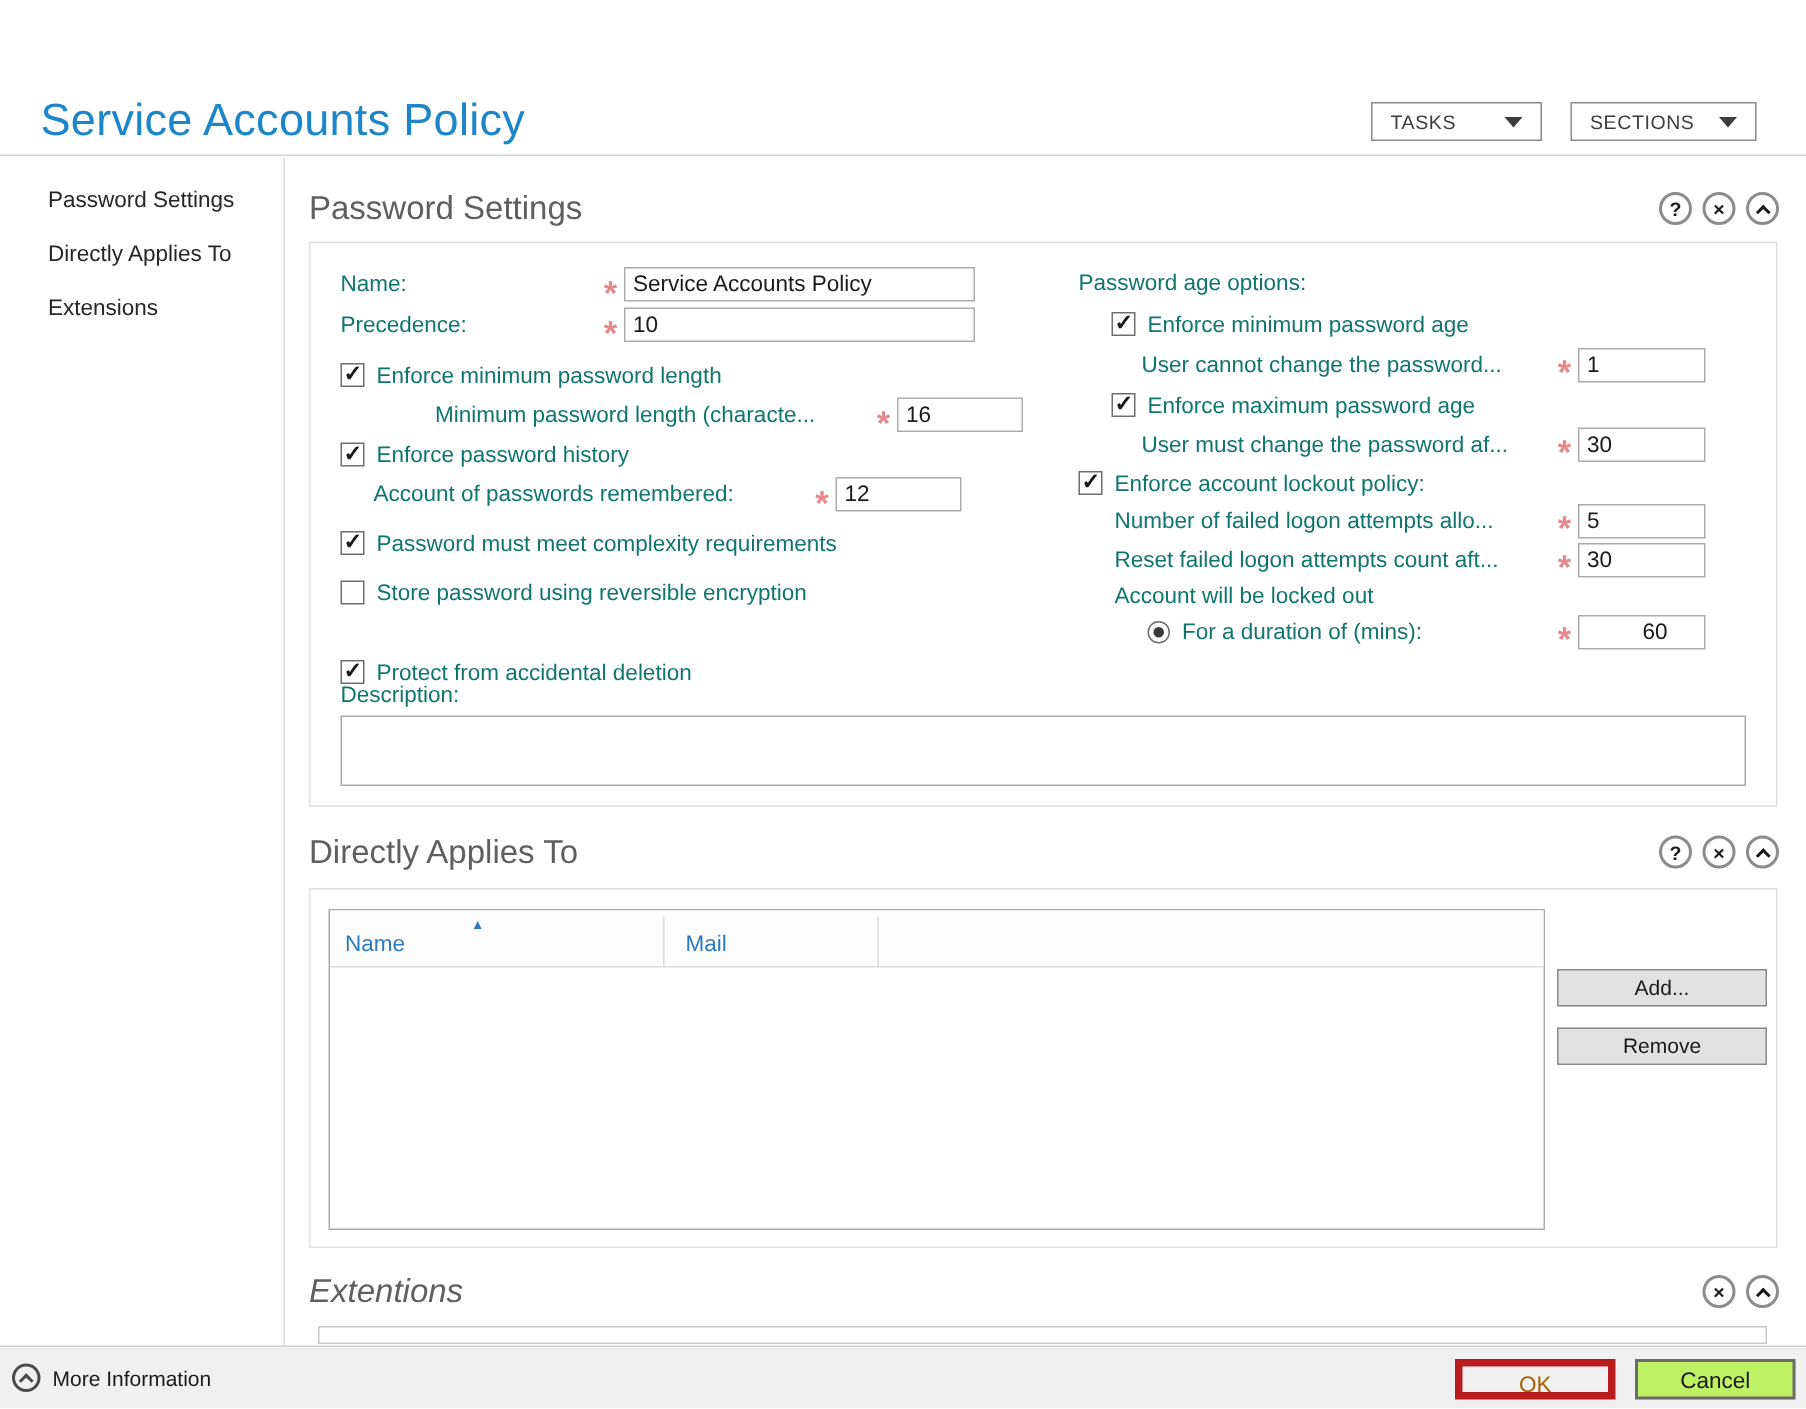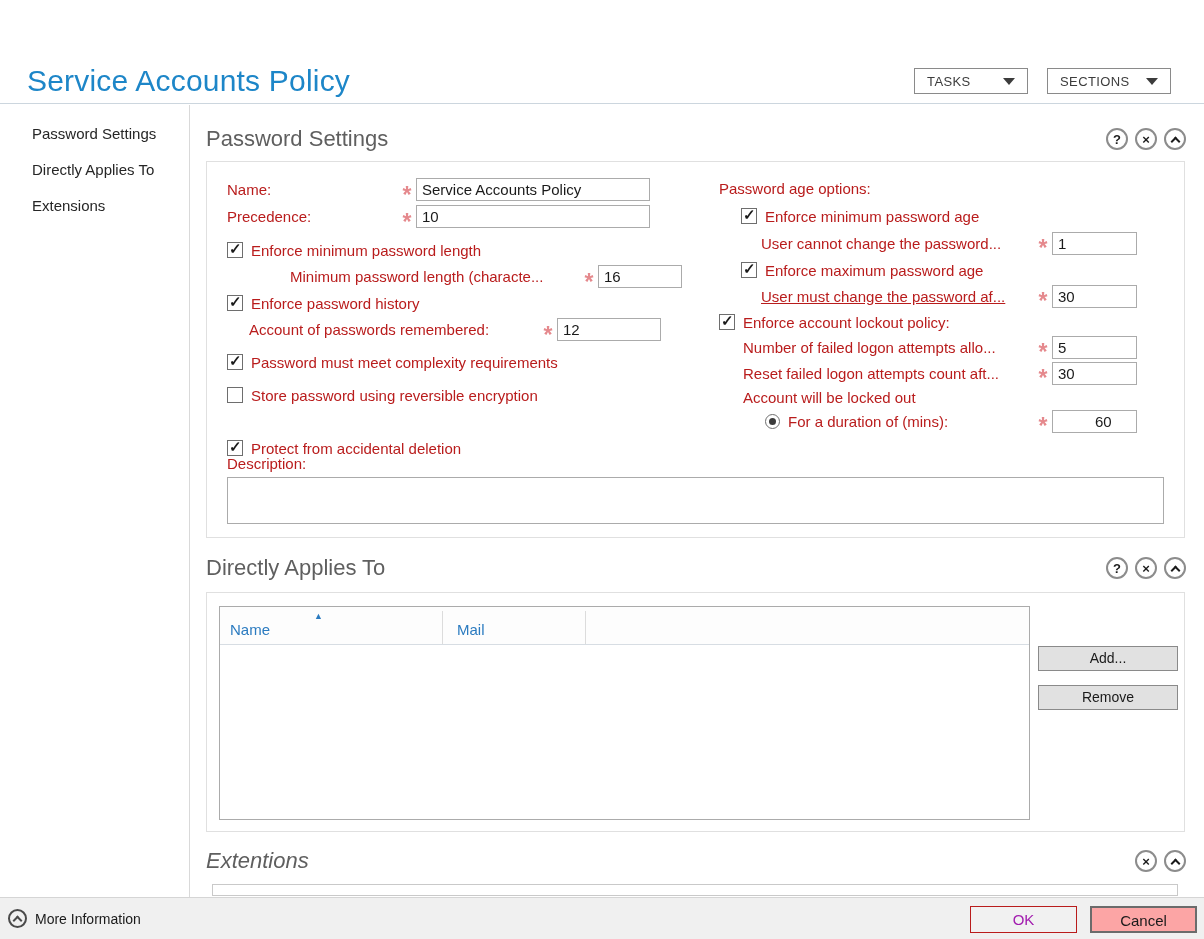--- a/index.html
+++ b/index.html
@@ -27,21 +27,21 @@
   .sidebar li { font-size:15px; color:#262626; margin-bottom:19px; cursor:pointer; white-space:nowrap; }
   
   .sec-title { position:absolute; font-size:22px; font-weight:400; color:#5f5f5f; white-space:nowrap; }
   .sec-icons { position:absolute; display:flex; gap:7px; }
   .circle-btn { width:22px; height:22px; border:2px solid #8c8c8c; border-radius:50%; background:#fff;
     display:flex; align-items:center; justify-content:center; font-size:13px; font-weight:700; color:#1a1a1a; cursor:pointer; }
   .chev-up { width:7px; height:7px; border-top:2px solid #1a1a1a; border-left:2px solid #1a1a1a; transform:rotate(45deg); margin-top:4px; }
   .sec-box { position:absolute; border:1px solid #e0e0e0; background:#fff; }
   
   .frow { display:flex; align-items:center; white-space:nowrap; }
-  .lbl { font-size:15px; color:#b91c1c; flex:none; }
+  .lbl { font-size:15px; color:#0f766e; flex:none; }
   .req { color:#e5898d; font-size:23px; font-weight:700; flex:none; line-height:10px; position:relative; top:5px; width:18px; text-align:center; }
   .tin { border:1px solid #ababab; height:23px; font-family:"Liberation Sans",sans-serif; font-size:15px; color:#1a1a1a; padding:0 5px; background:#fff; }
   .checkbox { width:16px; height:16px; border:1px solid #6e6e6e; background:#fff; flex:none; position:relative; margin-right:8px; cursor:pointer; }
   .checkbox .check { position:absolute; left:1px; top:-3px; font-size:15px; font-weight:700; color:#1a1a1a; }
   .radio { width:15px; height:15px; border:1px solid #6e6e6e; border-radius:50%; background:#fff; flex:none; position:relative; margin-right:8px; cursor:pointer; }
   .radio.selected::after { content:""; position:absolute; left:3px; top:3px; width:7px; height:7px; border-radius:50%; background:#3b3b3b; }
   .col { position:absolute; }
   
   .dtable { position:absolute; left:12px; top:13px; width:811px; height:214px; border:1px solid #ababab; background:#fff; }
   .thead { position:relative; height:38px; border-bottom:1px solid #d7dde3; background:#fdfdfd; }
@@ -53,22 +53,22 @@
     font-size:15px; display:flex; align-items:center; padding-left:10px; cursor:default; }
   .side-btn { position:absolute; left:831px; width:140px; height:25px; background:#e1e1e1; border:1px solid #8a8a8a;
     font-family:"Liberation Sans",sans-serif; font-size:14px; color:#1a1a1a; text-align:center; line-height:23px; cursor:pointer; }
   
   .footer { position:absolute; left:0; top:897px; width:1204px; height:42px; background:#f0f0f0; border-top:1px solid #d5d5d5; }
   .more-info { position:absolute; left:8px; top:11px; display:flex; align-items:center; gap:8px; cursor:pointer; }
   .mi-circle { width:19px; height:19px; border:2px solid #4a4a4a; border-radius:50%; display:flex; align-items:center; justify-content:center; background:#f0f0f0; }
   .mi-circle .chev-up { border-color:#4a4a4a; margin-top:3px; }
   .mi-label { font-size:14px; color:#1a1a1a; }
   .ftr-btn { position:absolute; top:8px; width:107px; height:27px; font-family:"Liberation Sans",sans-serif; font-size:15px; text-align:center; line-height:25px; }
-  .btn-ok { left:970px; background:#f1f1f1; border:1px solid #b91c1c; color:#a21caf; cursor:default; }
-  .btn-cancel { left:1090px; background:#fca5a5; border:2px solid #6b6b6b; color:#1a1a1a; cursor:pointer; }
+  .btn-ok { left:970px; background:#f1f1f1; border:5px solid #b91c1c; color:#a16207; cursor:default; }
+  .btn-cancel { left:1090px; background:#bef264; border:2px solid #6b6b6b; color:#1a1a1a; cursor:pointer; }
   
   .ext-box { position:absolute; left:212px; top:884px; width:966px; height:12px; border:1px solid #c9c9c9; background:#fff; }
 </style>
 </head>
 <body>
 
 <div class="winbtn btn-min"></div>
 <div class="winbtn btn-max"></div>
 <div class="winbtn btn-close">×</div>
 
@@ -126,21 +126,21 @@
     </div>
     <div class="frow" style="height:24px;">
       <span class="checkbox">
           <span class="check">✓</span>
         </span>
       <span class="lbl">Enforce password history</span>
     </div>
     <div class="frow" style="height:29px; padding-left:22px;">
       <span class="lbl" style="width:290px;">Account of passwords remembered:</span>
       <span class="req">*</span>
-      <input class="tin" style="width: 104px;" value="12">
+      <input class="tin" style="width: 84px;" value="12">
     </div>
     <div class="frow" style="height:24px; margin-top:6px;">
       <span class="checkbox">
           <span class="check">✓</span>
         </span>
       <span class="lbl">Password must meet complexity requirements</span>
     </div>
     <div class="frow" style="height:24px; margin-top:9px;">
       <span class="checkbox"></span>
       <span class="lbl">Store password using reversible encryption</span>
@@ -168,21 +168,21 @@
       <span class="req">*</span>
       <input class="tin" style="width: 85px;" value="1">
     </div>
     <div class="frow" style="height:24px; padding-left:22px;">
       <span class="checkbox">
           <span class="check">✓</span>
         </span>
       <span class="lbl">Enforce maximum password age</span>
     </div>
     <div class="frow" style="height:28px; padding-left:42px;">
-      <span class="lbl" style="width:273px;text-decoration:underline;">User must change the password af...</span>
+      <span class="lbl" style="width:273px;">User must change the password af...</span>
       <span class="req">*</span>
       <input class="tin" style="width: 85px;" value="30">
     </div>
     <div class="frow" style="height:24px;">
       <span class="checkbox">
           <span class="check">✓</span>
         </span>
       <span class="lbl">Enforce account lockout policy:</span>
     </div>
     <div class="frow" style="height:26px; padding-left:24px;">

